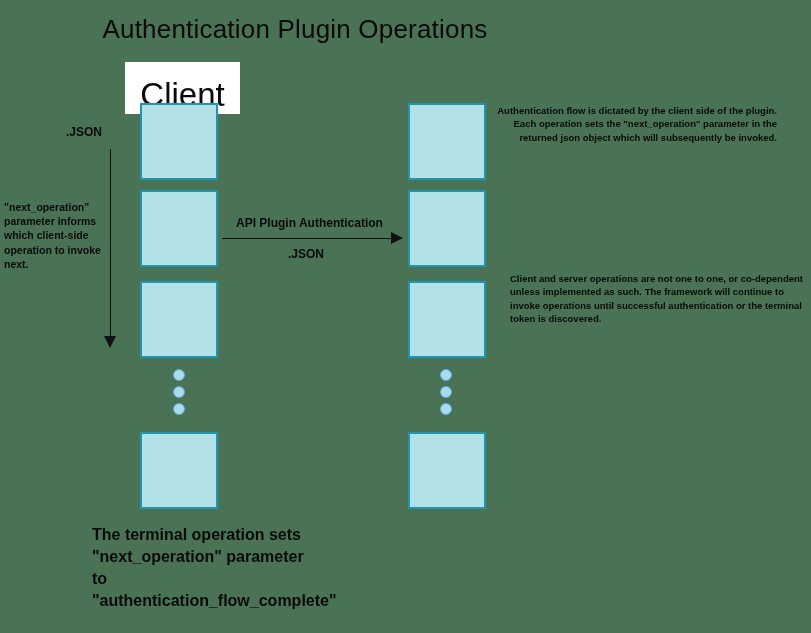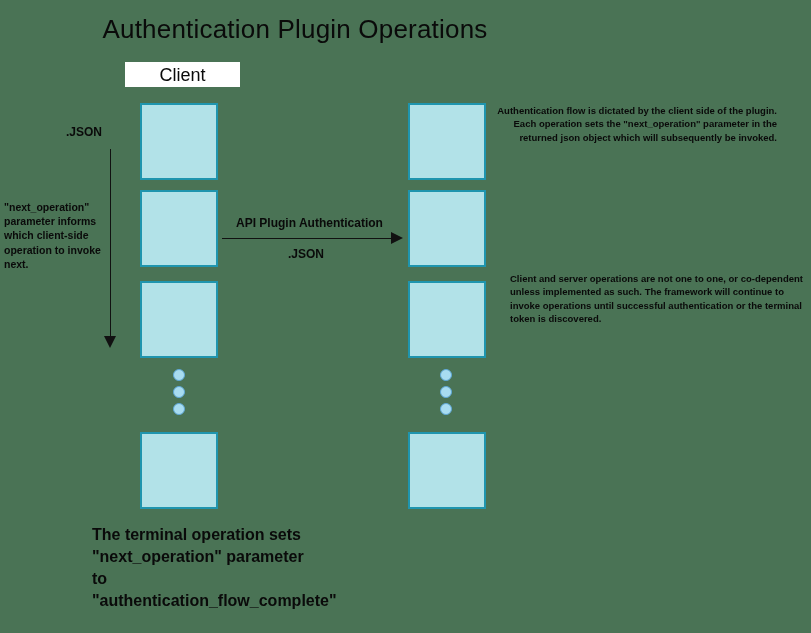--- a/index.html
+++ b/index.html
@@ -31,25 +31,25 @@
     color: #0a0a0a;
     letter-spacing: 0.2px;
     white-space: nowrap;
   }
 
   
   .col-header {
     position: absolute;
     background: #ffffff;
     color: #0a0a0a;
-    font-size: 18px;
+    font-size: 33px;
     font-weight: 400;
     line-height: 1;
     text-align: center;
-    padding: 4px 0 3px 0;
+    padding: 16px 0 3px 0;
     white-space: nowrap;
   }
   .col-header .hdr-bg {
     position: absolute;
     top: 0;
     left: 50%;
     transform: translateX(-50%);
     width: 44px;
     height: 100%;
     background: #ffffff;

